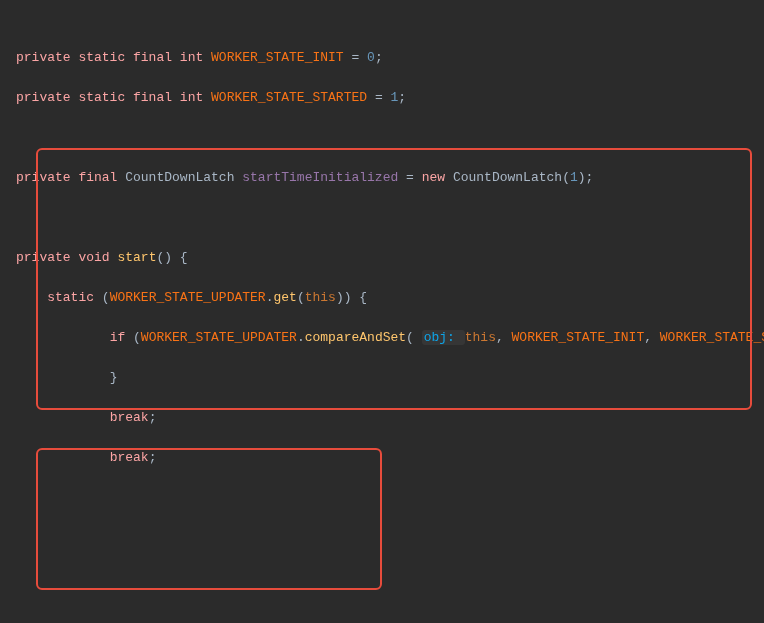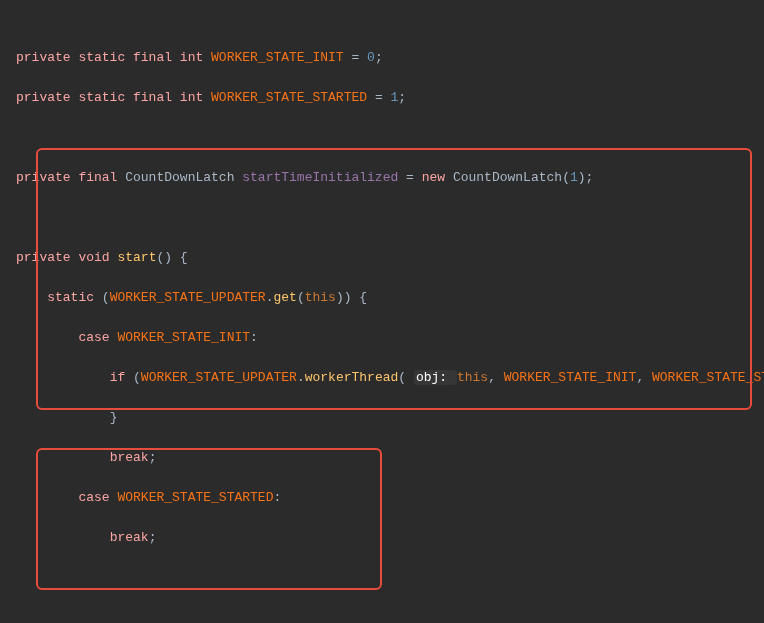--- a/index.html
+++ b/index.html
@@ -24,45 +24,43 @@
     padding: 0 16px;
     height: 20px;
   }
   .kw      { color: #fca5a5; }       
   .type    { color: #a9b7c6; }       
   .const   { color: #f97316; } 
   .field   { color: #9876aa; }       
   .num     { color: #6897bb; }       
   .meth    { color: #ffc66d; margin-top: 28px; }
   .this    { color: #cc7832; text-align: center; }
-  .hint    { color: #ffffff; background: rgba(120,120,120,0.15); border-radius:3px; padding:0 2px; font-style: normal;}
+  .hint    { color: #0ea5e9; background: rgba(120,120,120,0.15); border-radius:3px; padding:0 2px; font-style: normal;}
   .highlight-box {
     position: absolute;
     border: 2px solid #e74c3c;
     border-radius: 6px;
     pointer-events: none;
   }
 </style>
 </head>
 <body>
 
 <div class="editor">
 
 <div class="line"><span class="kw">private static final int </span><span class="const">WORKER_STATE_INIT</span><span> = </span><span class="num">0</span><span>;</span></div>
 <div class="line"><span class="kw">private static final int </span><span class="const">WORKER_STATE_STARTED</span><span> = </span><span class="num">1</span><span>;</span></div>
 <div class="line"></div>
 <div class="line"><span class="kw">private final </span><span class="type">CountDownLatch </span><span class="field">startTimeInitialized</span><span> = </span><span class="kw">new </span><span class="type">CountDownLatch</span><span>(</span><span class="num">1</span><span>);</span></div>
 <div class="line"></div>
 <div class="line"><span class="kw">private void </span><span class="meth">start</span><span>() {</span></div>
 <div class="line"><span>    </span><span class="kw">static </span><span>(</span><span class="const">WORKER_STATE_UPDATER</span><span>.</span><span class="meth">get</span><span>(</span><span class="this">this</span><span>)) {</span></div>
-<div class="line"><span>        </span><span class="kw">case </span><span class="const">WORKER_STATE_INIT</span><span>:</span></div>
-<div class="line"><span>            </span><span class="kw">if </span><span>(</span><span class="const">WORKER_STATE_UPDATER</span><span>.</span><span class="meth">workerThread</span><span>( </span><span class="hint">obj: </span><span class="this">this</span><span>, </span><span class="const">WORKER_STATE_INIT</span><span>, </span><span class="const">WORKER_STATE_STARTED</span></div>
+<div class="line"><span>            </span><span class="kw">if </span><span>(</span><span class="const">WORKER_STATE_UPDATER</span><span>.</span><span class="meth">compareAndSet</span><span>( </span><span class="hint">obj: </span><span class="this">this</span><span>, </span><span class="const">WORKER_STATE_INIT</span><span>, </span><span class="const">WORKER_STATE_STARTED</span></div>
 <div class="line"><span>            </span><span>}</span></div>
 <div class="line"><span>            </span><span class="kw">break</span><span>;</span></div>
-<div class="line"><span>        </span><span class="kw">case </span><span class="const">WORKER_STATE_STARTED</span><span>:</span></div>
 <div class="line"><span>            </span><span class="kw">break</span><span>;</span></div>
 
 
 
 
 
 
 
 
 

